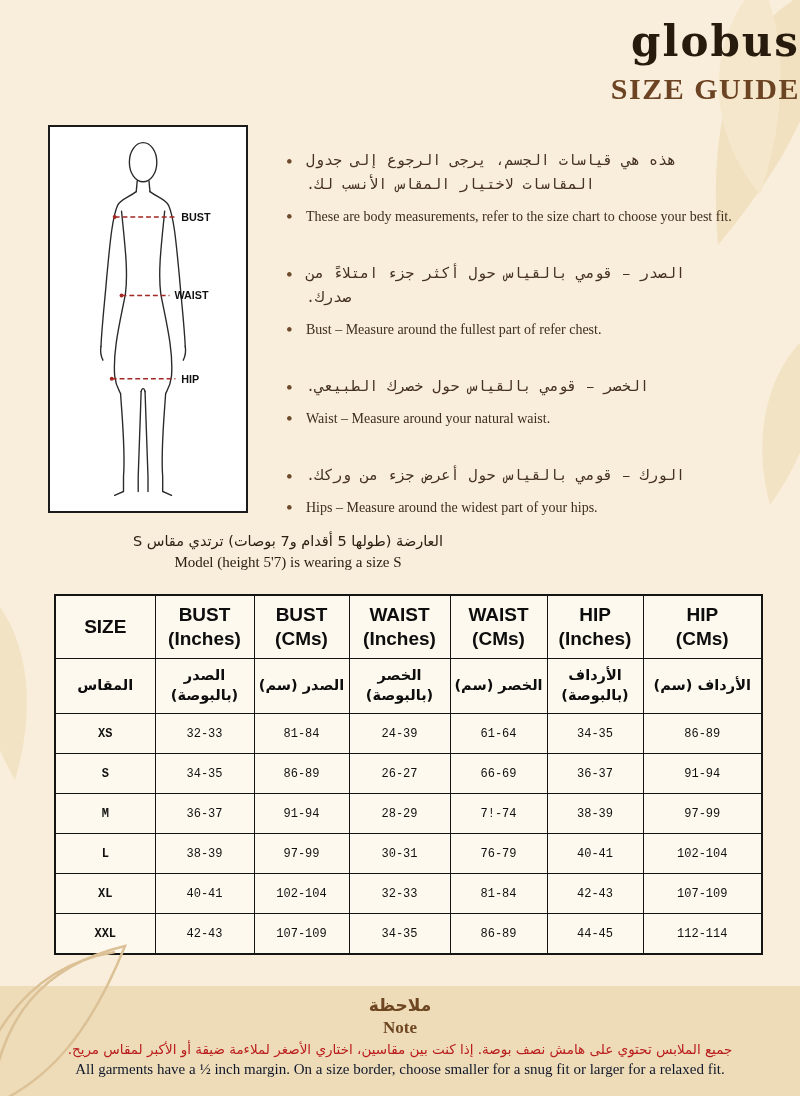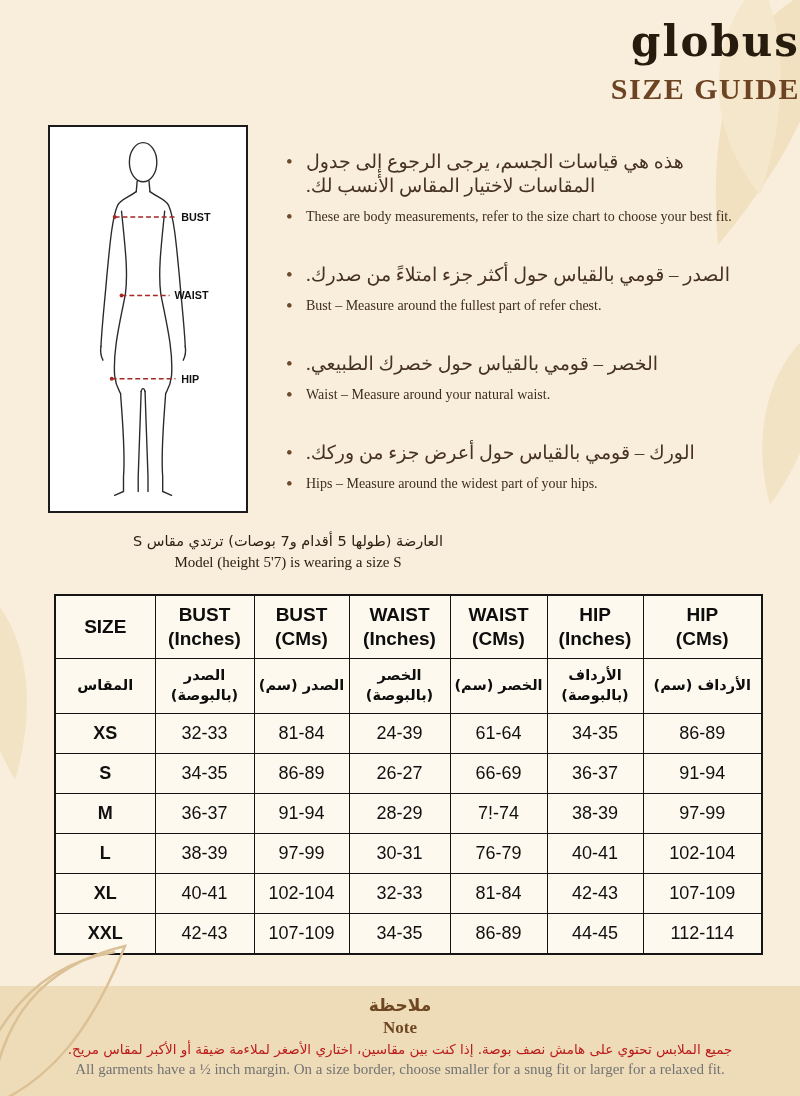--- a/index.html
+++ b/index.html
@@ -40,21 +40,21 @@
 
   
   .instr {
     left: 286px; top: 150px; width: 450px;
     display: flex; flex-direction: column; gap: 34px;
   }
   .group { display: flex; flex-direction: column; gap: 7px; }
   .item { display: flex; align-items: flex-start; }
   .b { width: 20px; flex: 0 0 20px; color: #6d4a2c; font-size: 19px; line-height: 24px; }
   .txt { flex: 1; font-size: 14px; line-height: 24px; color: #463221; text-align: left; }
-  .ar  { font-family: Liberation Serif, serif; font-size: 19px; }
+  .ar  { font-family: Liberation Mono, monospace; font-size: 15px; }
   .en  { font-family: "Liberation Serif", serif; color: #3e2d1d; }
 
   
   .model-note { left: 48px; top: 531px; width: 480px; }
   .model-note .ln { display: block; font-size: 15px; line-height: 21px; color: #2c2012; text-align: center; }
   .model-note .ar { font-family: "DejaVu Sans", sans-serif; font-size: 14.5px; }
 
   
   .table-wrap { left: 48px; top: 594px; width: 707px; }
   table.sizes {
@@ -67,22 +67,22 @@
   }
   tr.h-en th {
     height: 62px; font-family: "Liberation Sans", sans-serif;
     font-weight: bold; font-size: 19px; color: #0d0d0d; line-height: 1.25;
   }
   tr.h-ar th {
     height: 54px; font-family: "DejaVu Sans", sans-serif;
     font-weight: bold; font-size: 14.5px; color: #0d0d0d; line-height: 1.35;
   }
   tr.data td {
-    height: 39px; font-family: Liberation Sans, sans-serif;
-    font-size: 18px; color: #101010;
+    height: 39px; font-family: Liberation Mono, monospace;
+    font-size: 12px; color: #101010;
   }
   tr.data td.size-cell { font-weight: bold; }
 
   
   .note-band {
     left: 0; top: 986px; width: 800px; height: 134px;
     background: #eedcb9; text-align: center; z-index: 2;
   }
   .note-title-ar {
     font-family: "DejaVu Sans", sans-serif; font-weight: bold;
@@ -91,21 +91,21 @@
   .note-title-en {
     font-family: "Liberation Serif", serif; font-weight: bold;
     font-size: 17px; color: #6e4722; margin-top: 3px;
   }
   .note-body-ar {
     font-family: "DejaVu Sans", sans-serif; font-size: 13.5px;
     color: #b91c1c; margin-top: 3px; padding: 0 14px;
   }
   .note-body-en {
     font-family: "Liberation Serif", serif; font-size: 15px;
-    color: #737373; margin-top: 4px; padding: 0 14px;
+    color: #0f172a; margin-top: 4px; padding: 0 14px;
   }
 </style>
 </head>
 <body>
 
 <div class="page">
 
   <svg class="deco" style="right:-30px; top:-20px; width:220px; height:300px;" viewBox="0 0 220 300">
     <path d="M215 5 C140 30 95 110 108 265 C170 190 225 105 215 5 Z" fill="#f2e1c1"></path>
     <path d="M150 0 C100 55 90 140 150 215 C175 140 180 60 150 0 Z" fill="#f5e7cb"></path>

